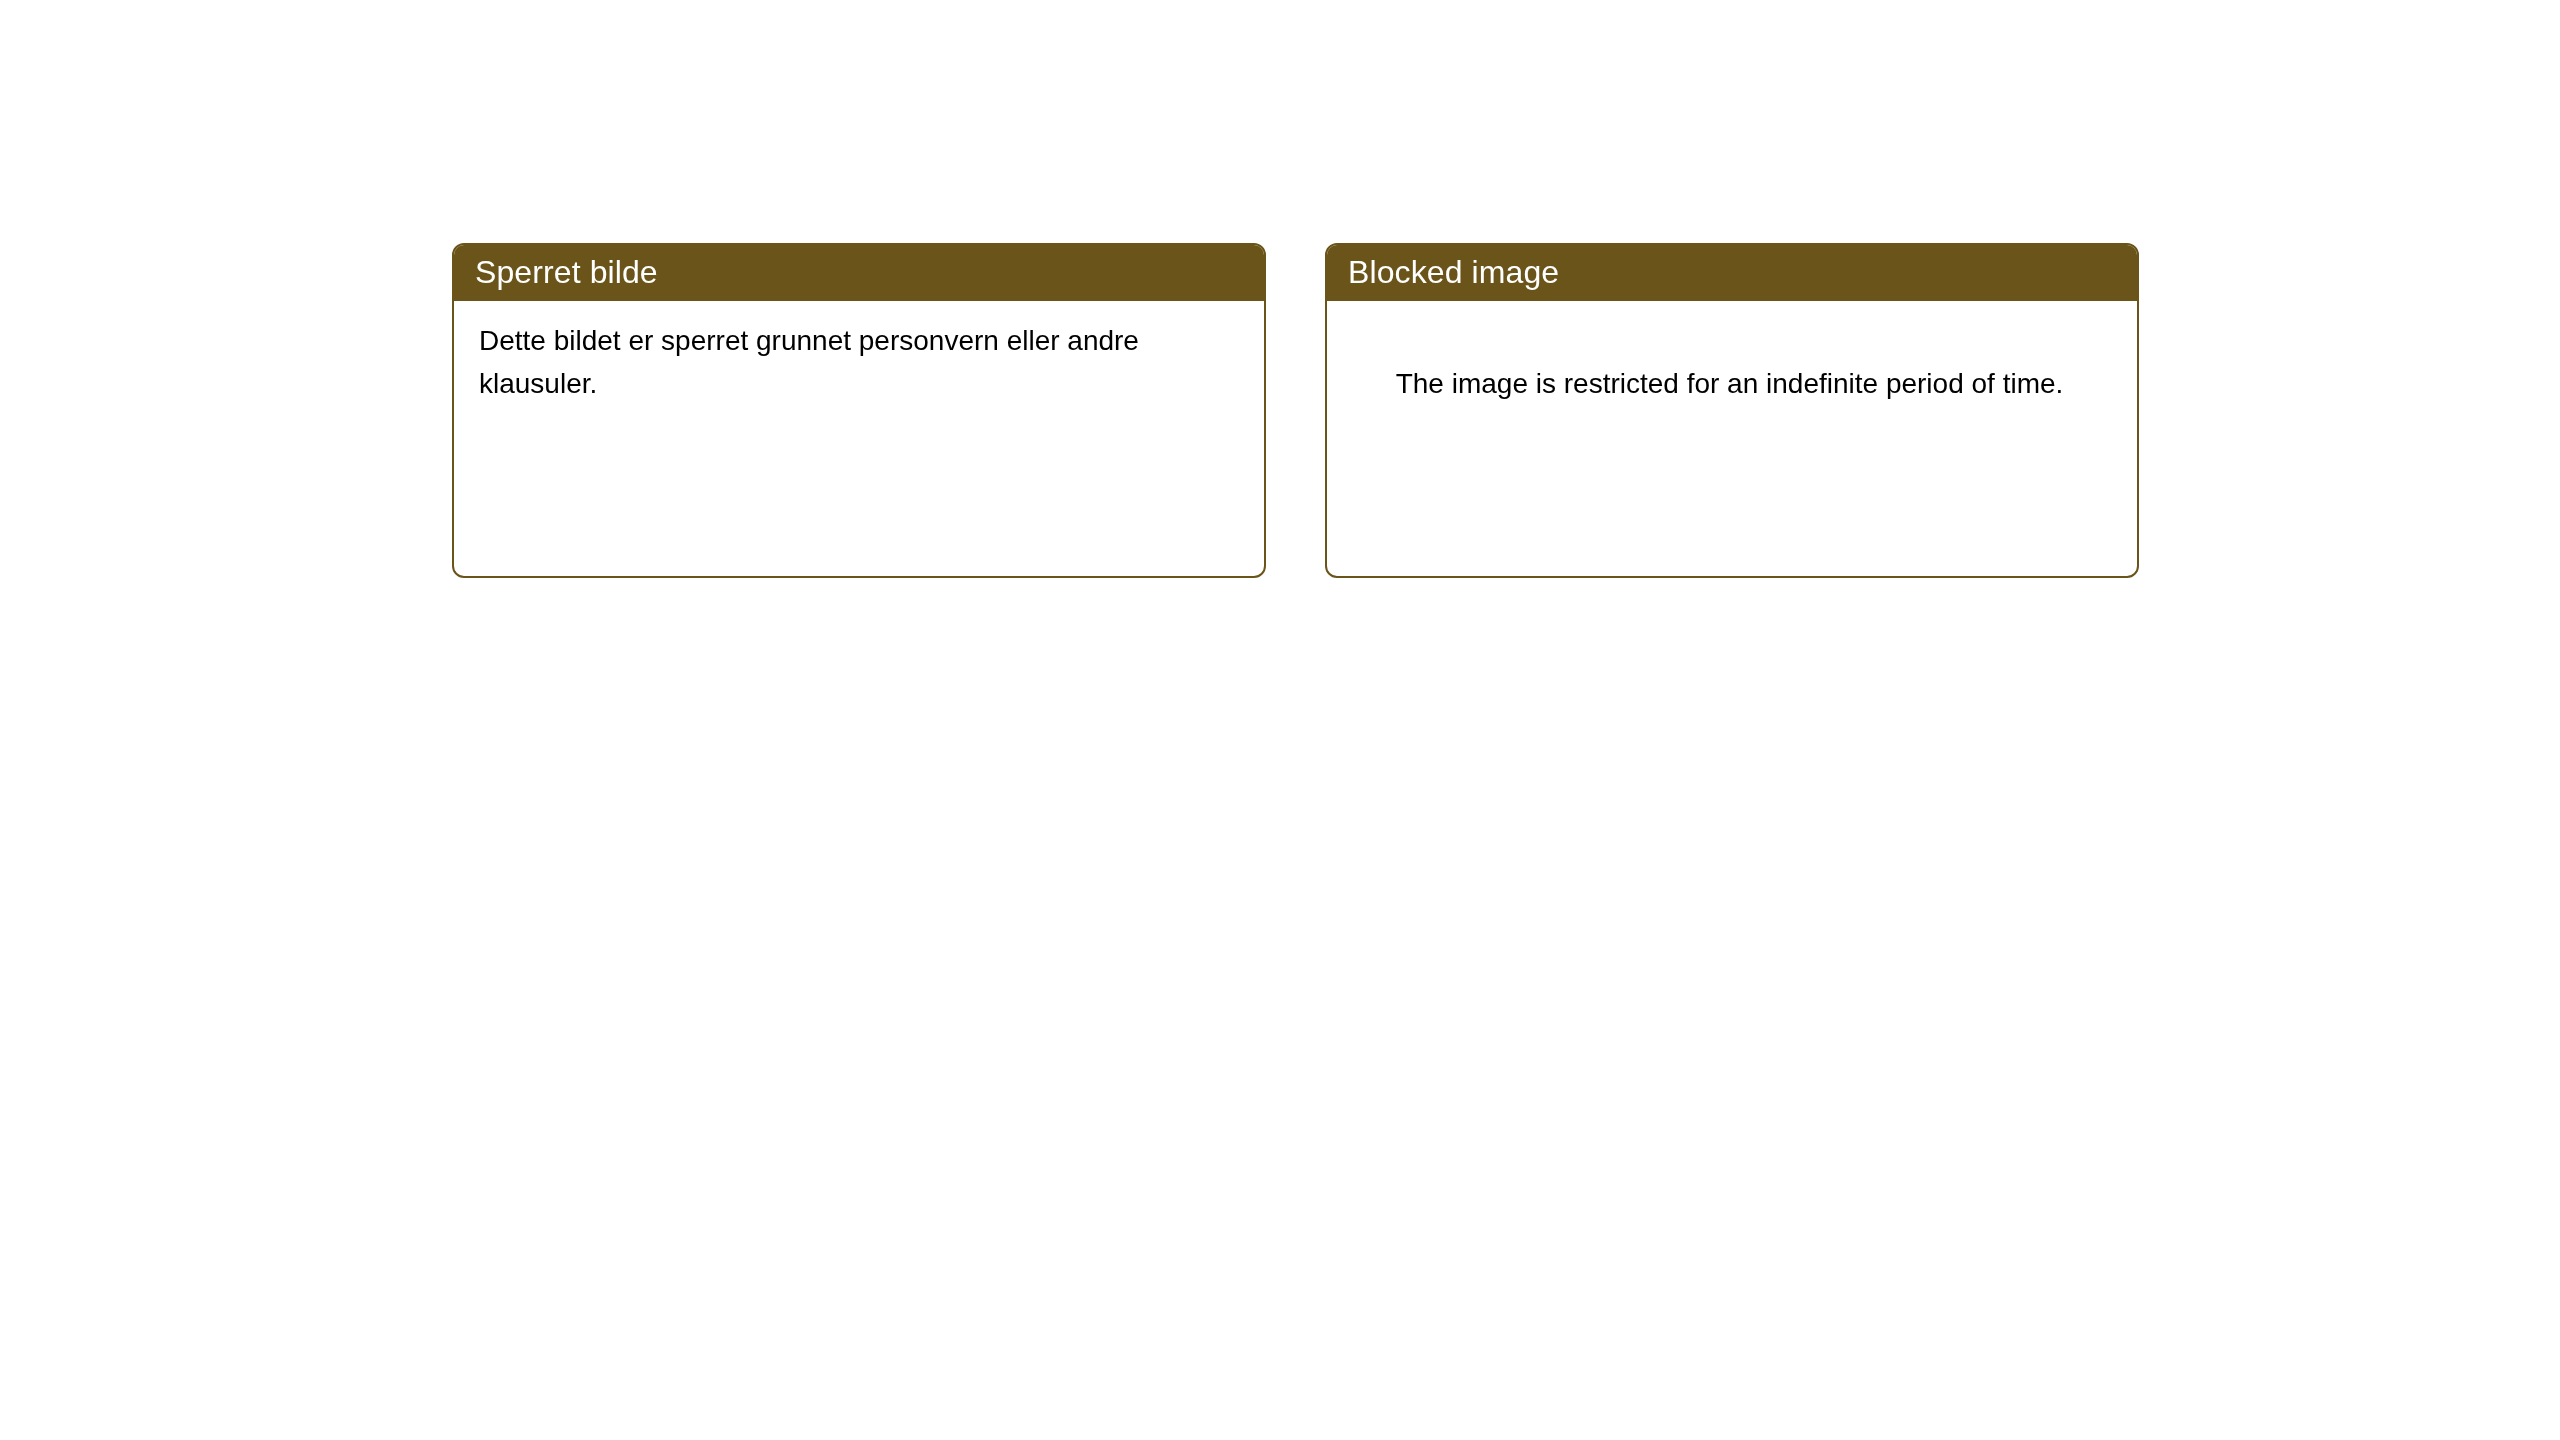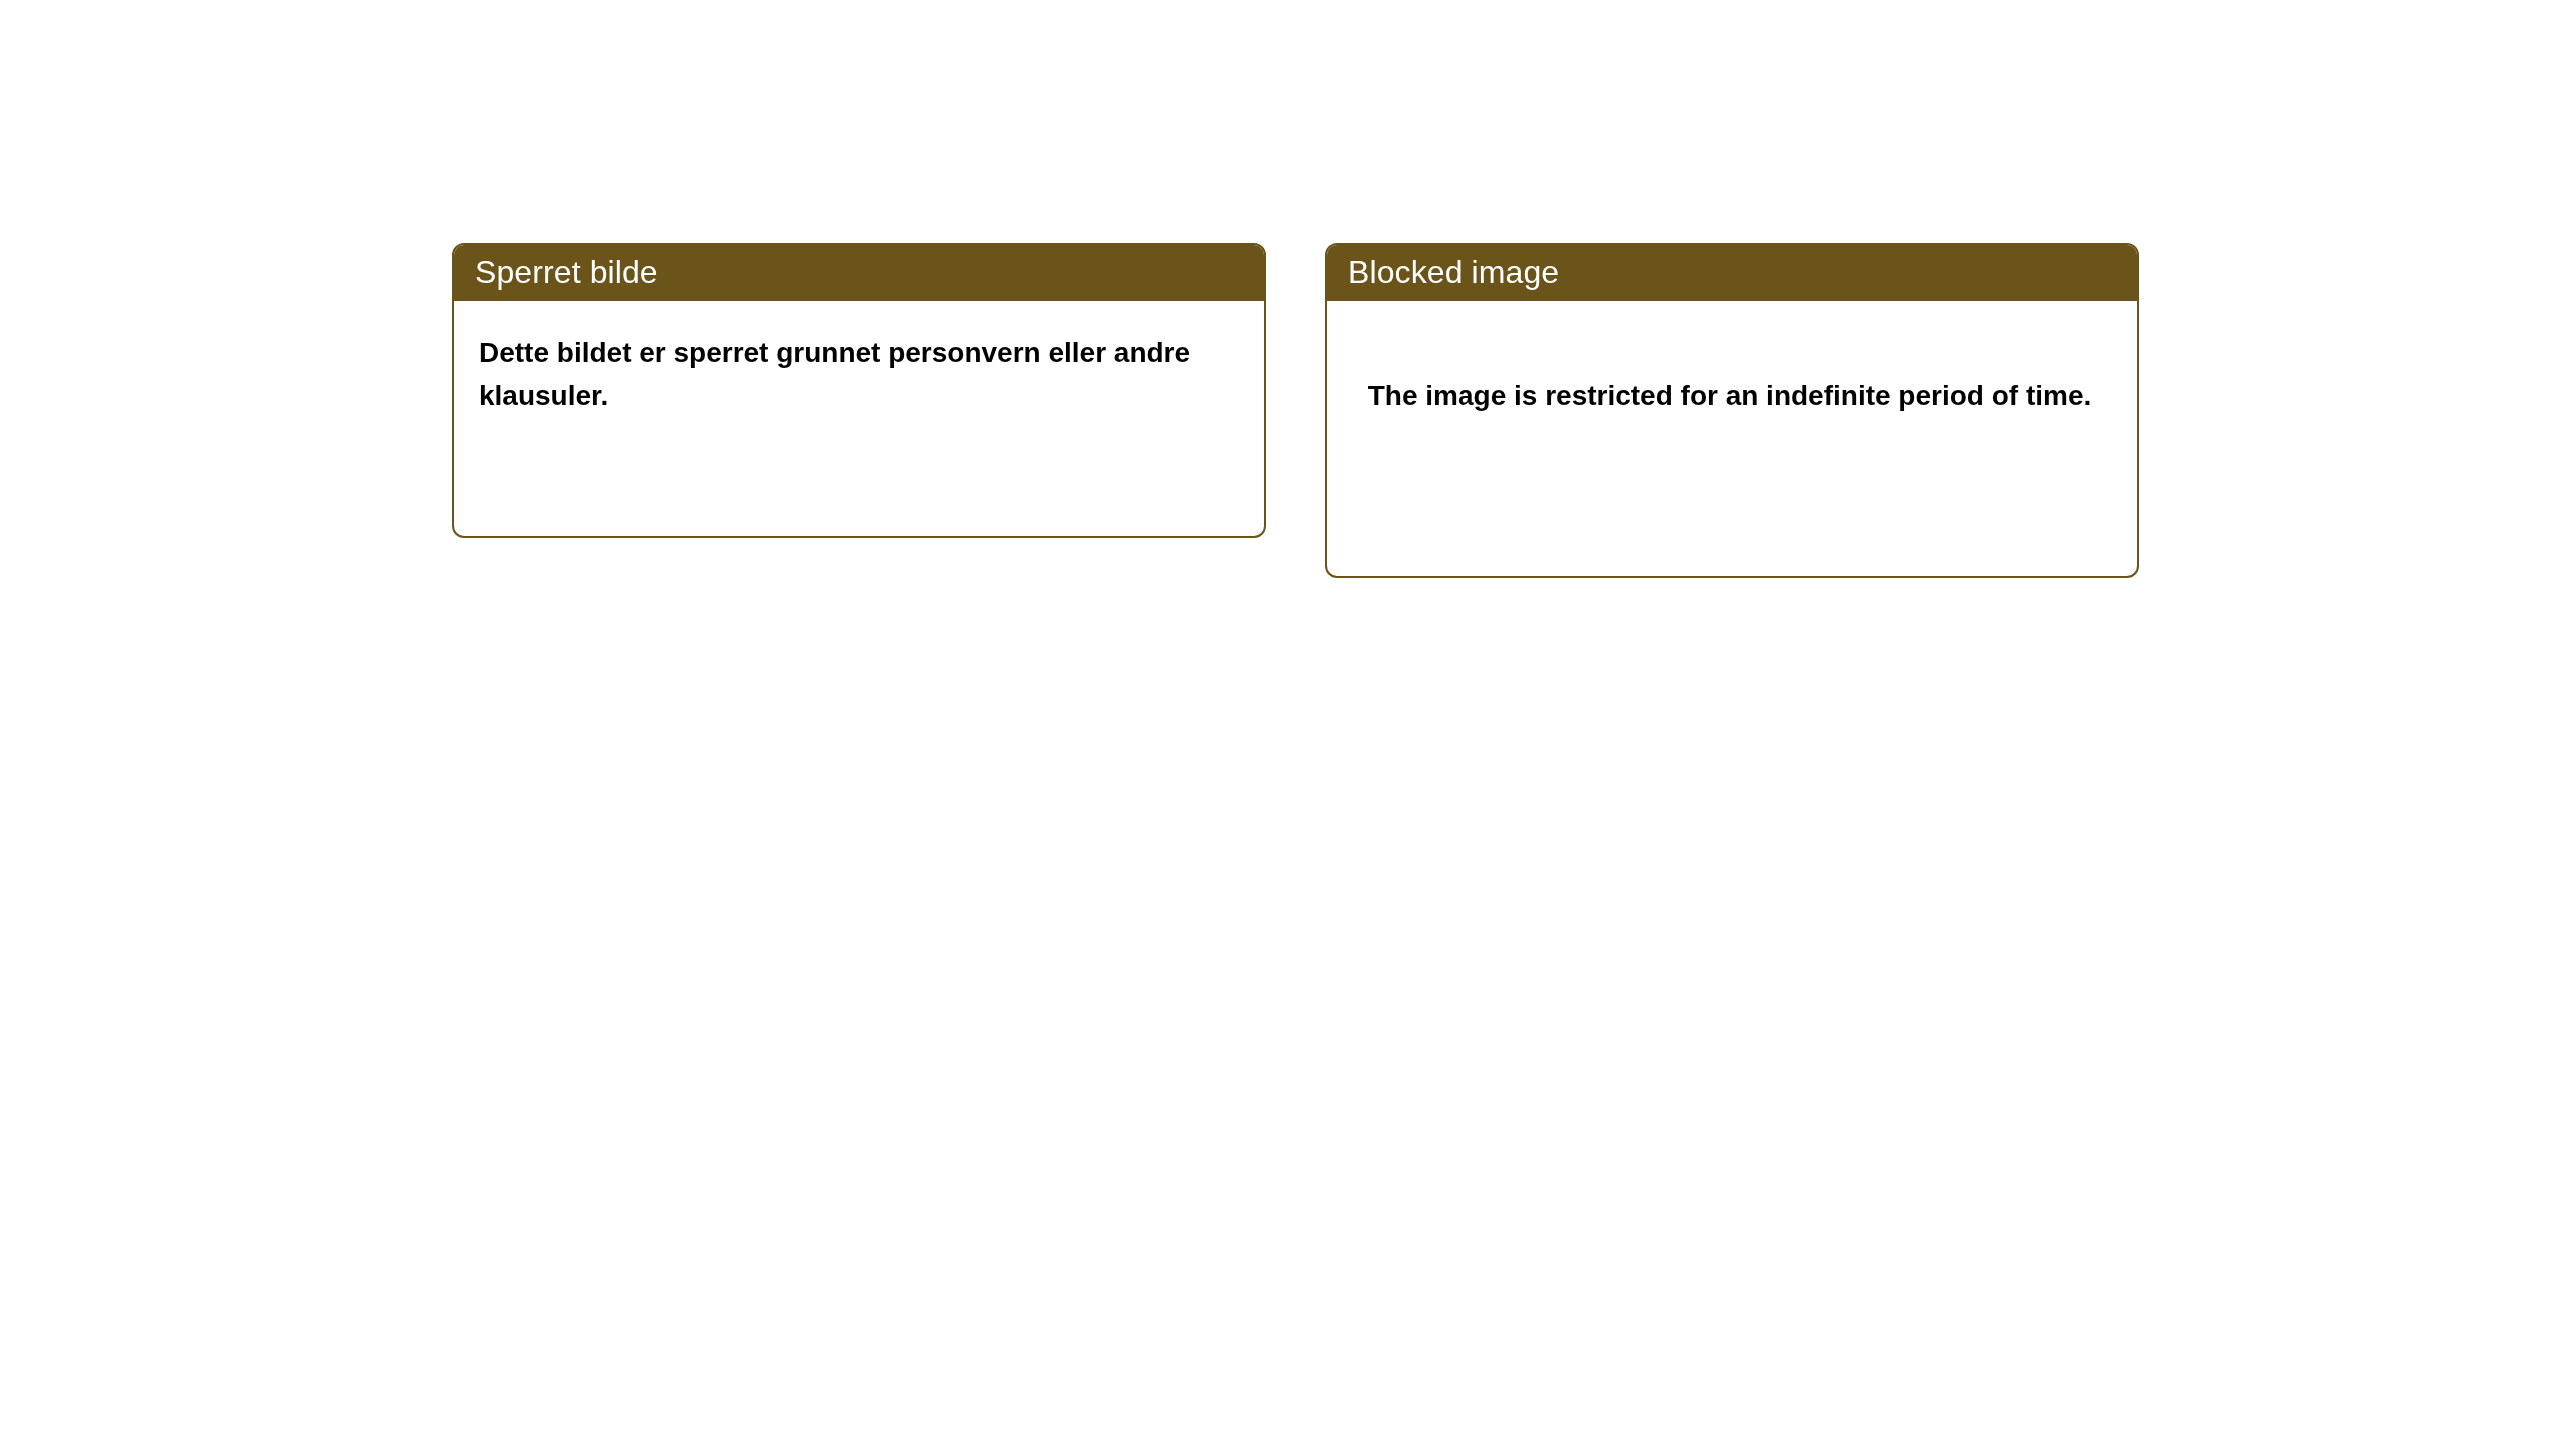--- a/index.html
+++ b/index.html
@@ -26,21 +26,21 @@
     background: #ffffff;
     border: 2px solid #6b5419;
     border-radius: 12px;
     overflow: hidden;
   }
 
   .card-no {
     left: 452px;
     top: 243px;
     width: 814px;
-    height: 295px;
+    height: 335px;
   }
 
   .card-en {
     left: 1325px;
     top: 243px;
     width: 814px;
     height: 335px;
     text-align: center;
   }
 
@@ -64,22 +64,21 @@
     letter-spacing: 0.1px;
     white-space: nowrap;
   }
 
   .card-body {
     box-sizing: border-box;
     padding: 18px 30px 0 25px;
     color: #000000;
     font-size: 28px;
     line-height: 43px;
-    font-weight: 700;
-    margin-top: 12px;
+    font-weight: 400;
   }
 
   .body-para {
     margin: 0;
   }
 
   .para-gap {
     height: 43px;
   }
 </style>

